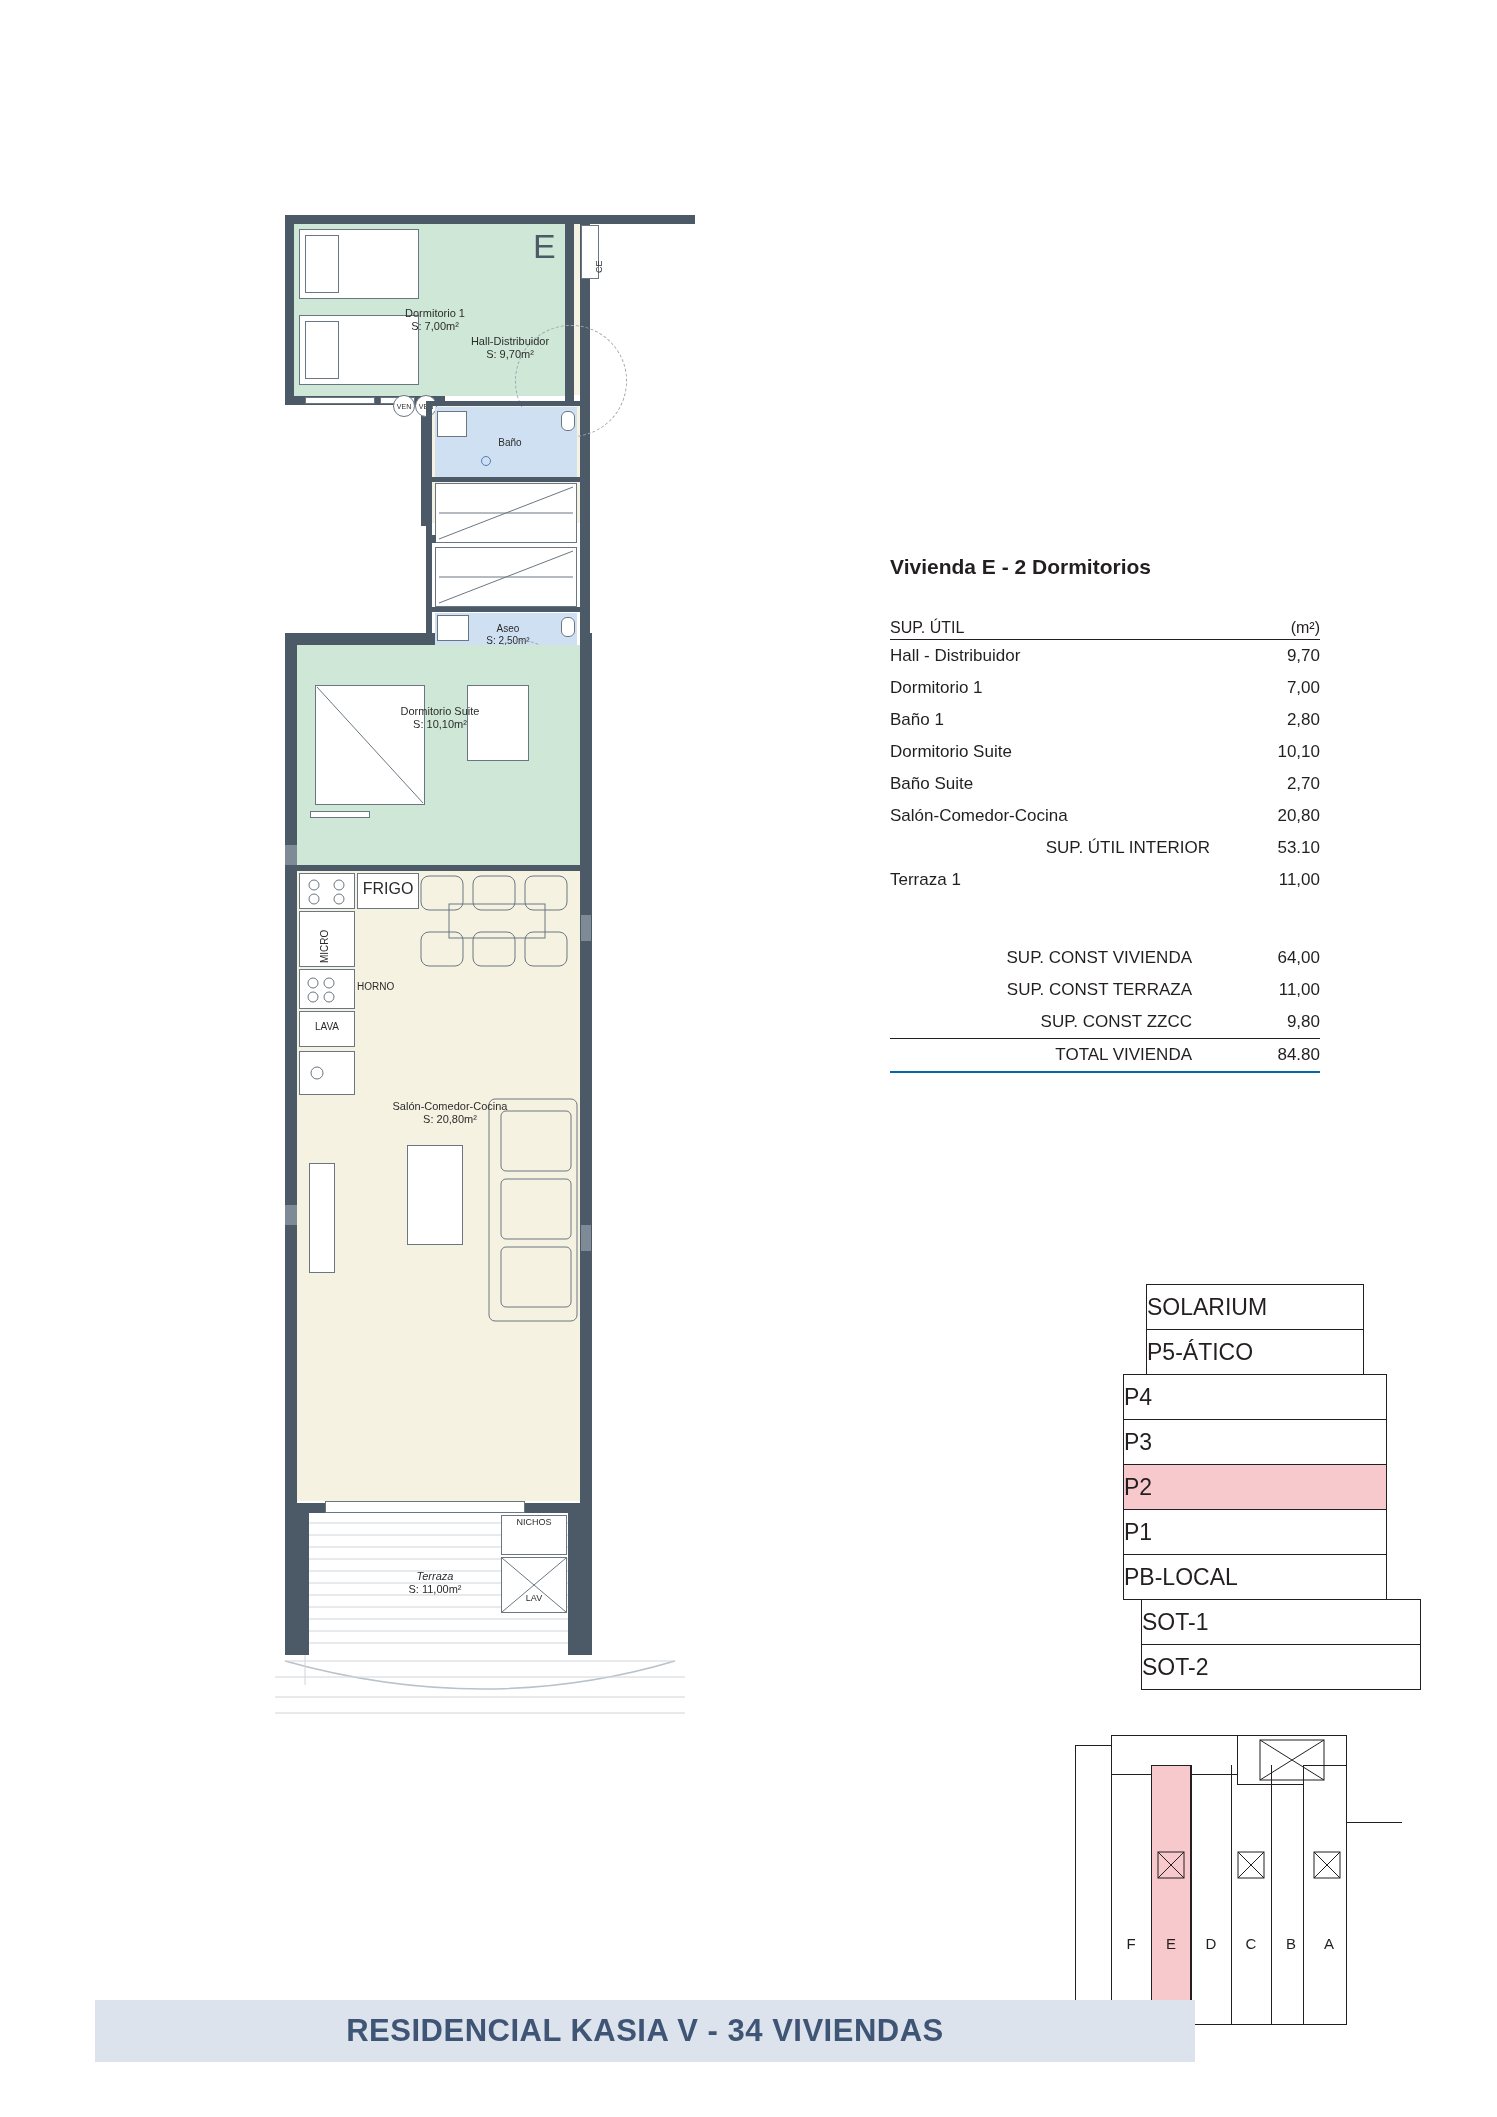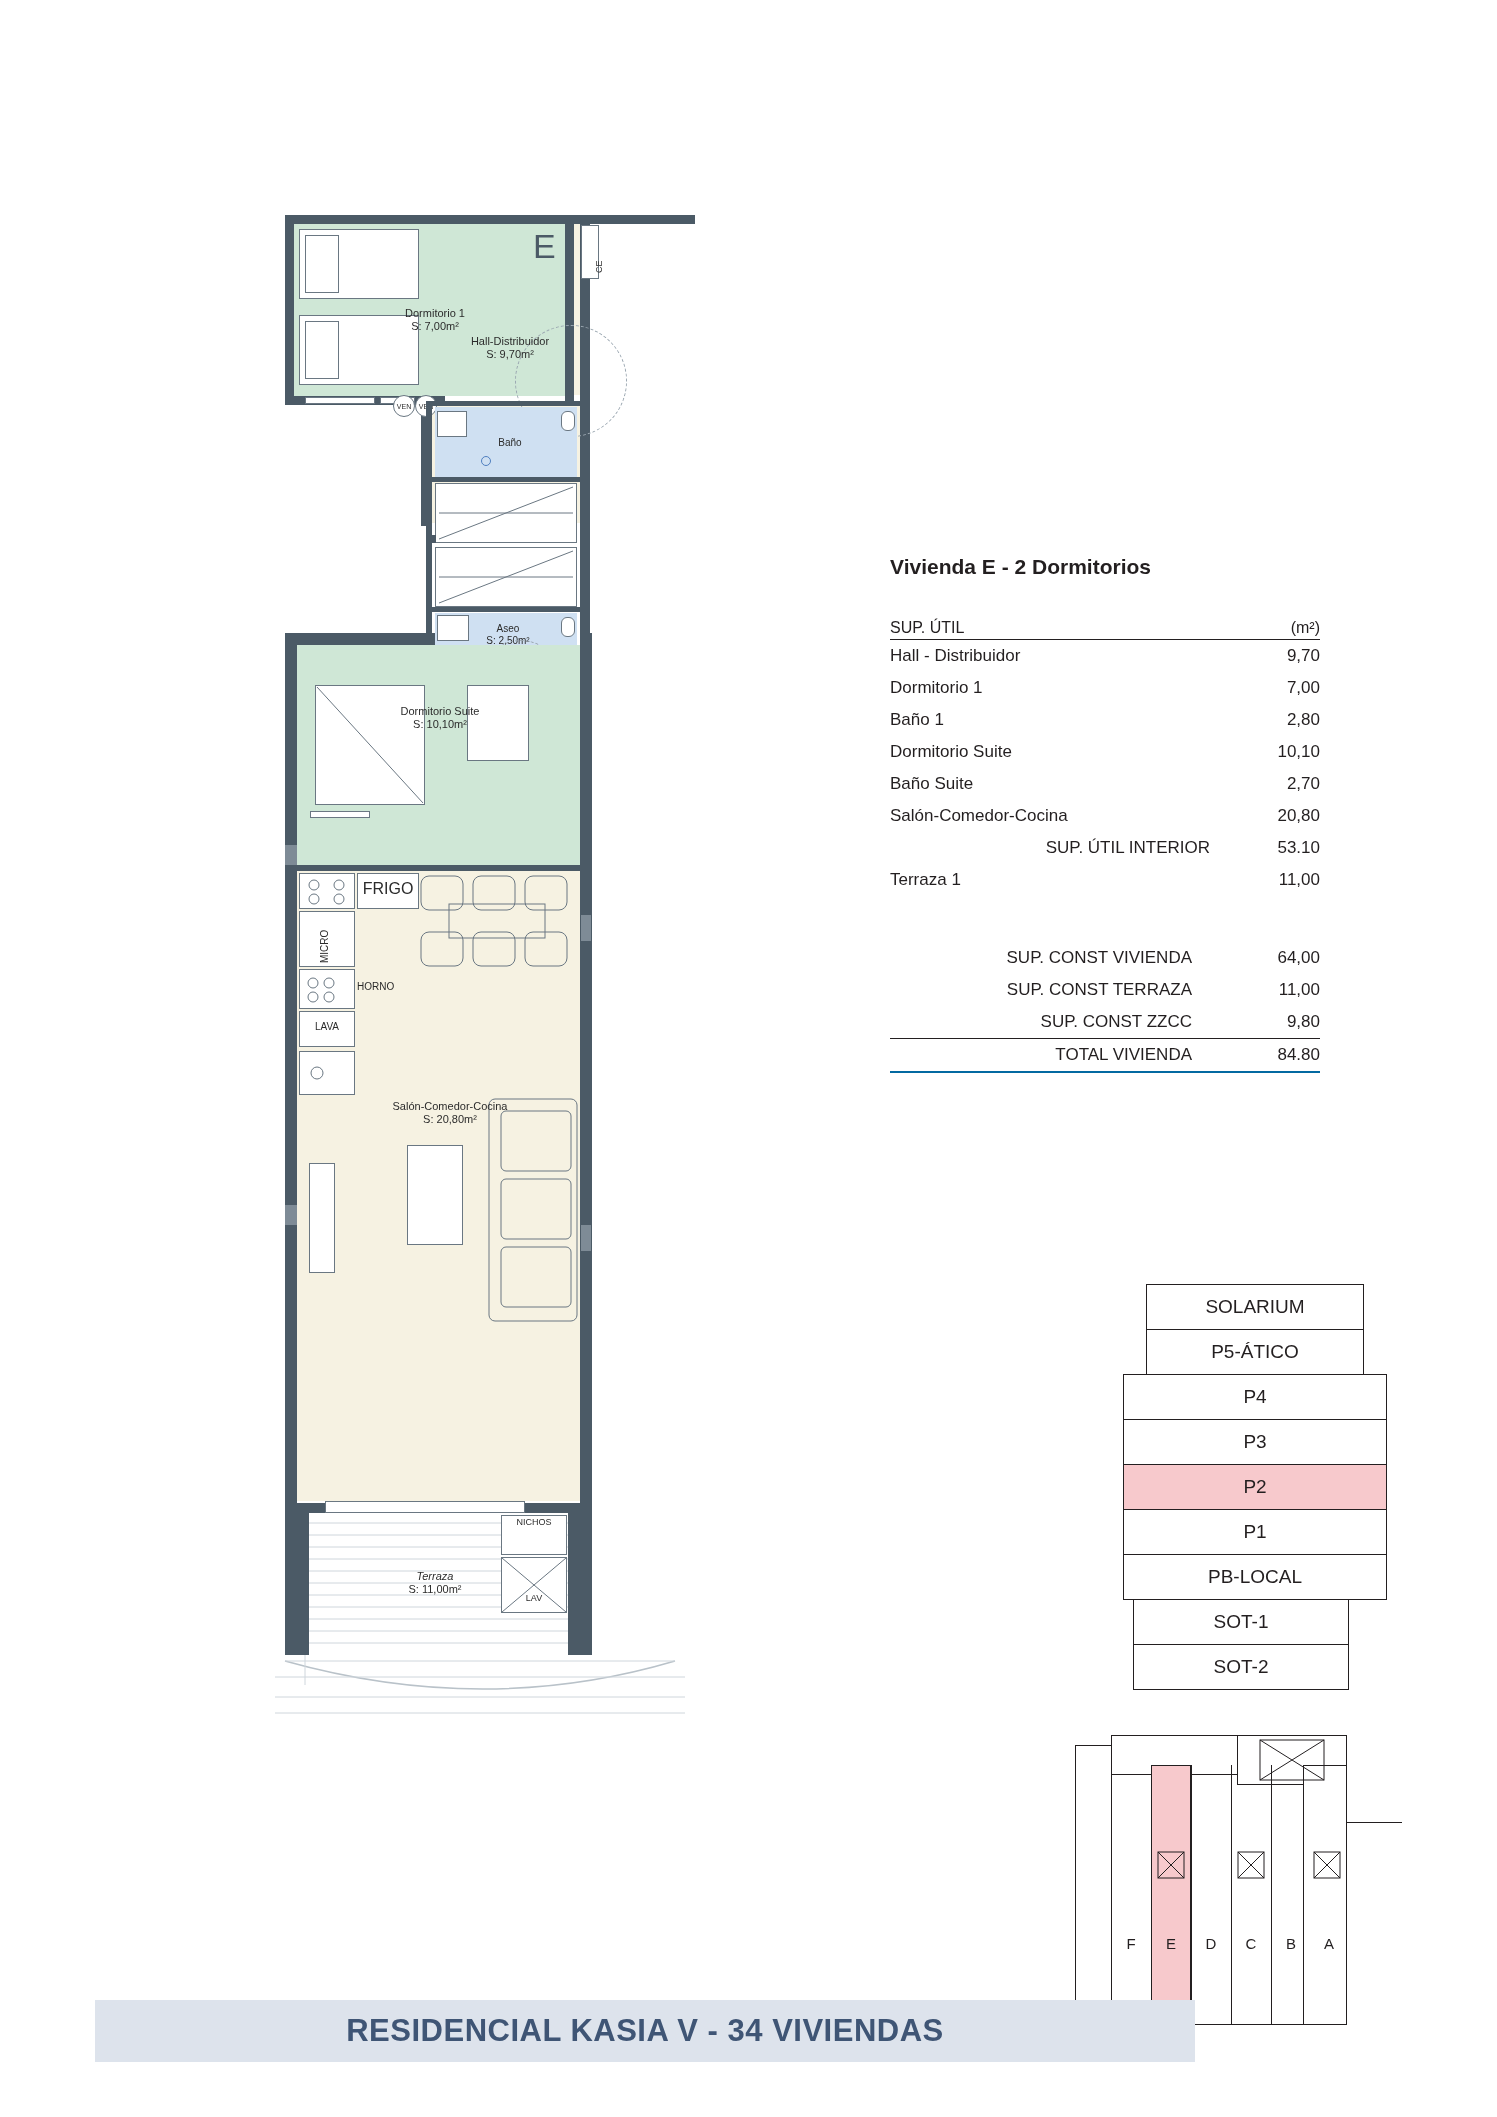--- a/index.html
+++ b/index.html
@@ -150,29 +150,29 @@
     position: absolute;
     left: 1105px;
     top: 1285px;
     width: 300px;
   }
   .fl {
     box-sizing: border-box;
     border: 1px solid #231f20;
     height: 46px;
     line-height: 44px;
-    text-align: center;
-    font-size: 19px;
+    text-align: left;
+    font-size: 23px;
     background: #ffffff;
     margin-top: -1px;
     position: relative;
   }
   .fl.narrow { width: 218px; margin-left: 41px; }
   .fl.wide   { width: 264px; margin-left: 18px; }
-  .fl.wider  { width: 216px; margin-left: 28px; }
+  .fl.wider  { width: 280px; margin-left: 36px; }
   .fl.hl { background: #f7c9cc; }
   #groundline {
     position: absolute;
     left: -21px;
     top: 537px;
     width: 318px;
     height: 1px;
     background: #231f20;
   }
 

